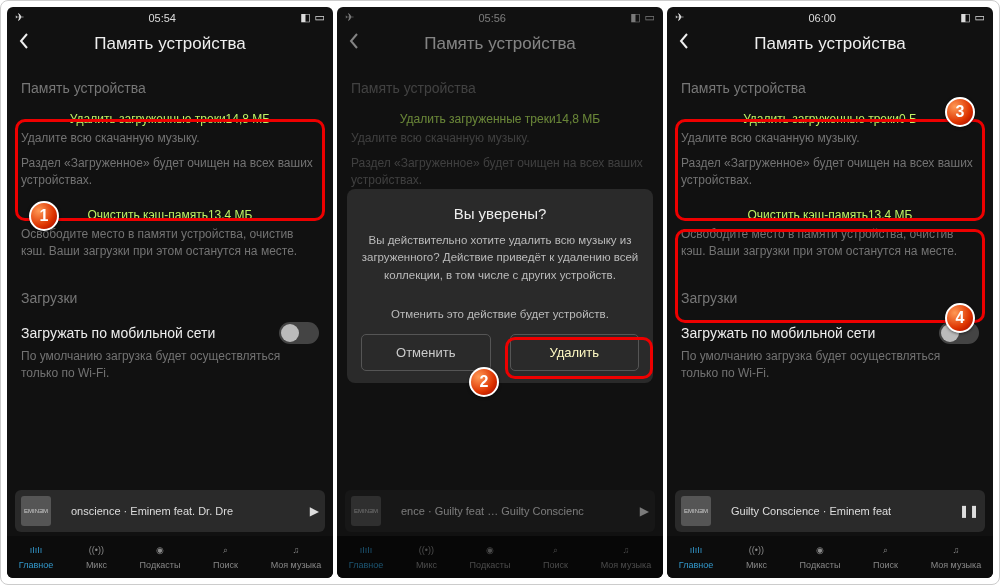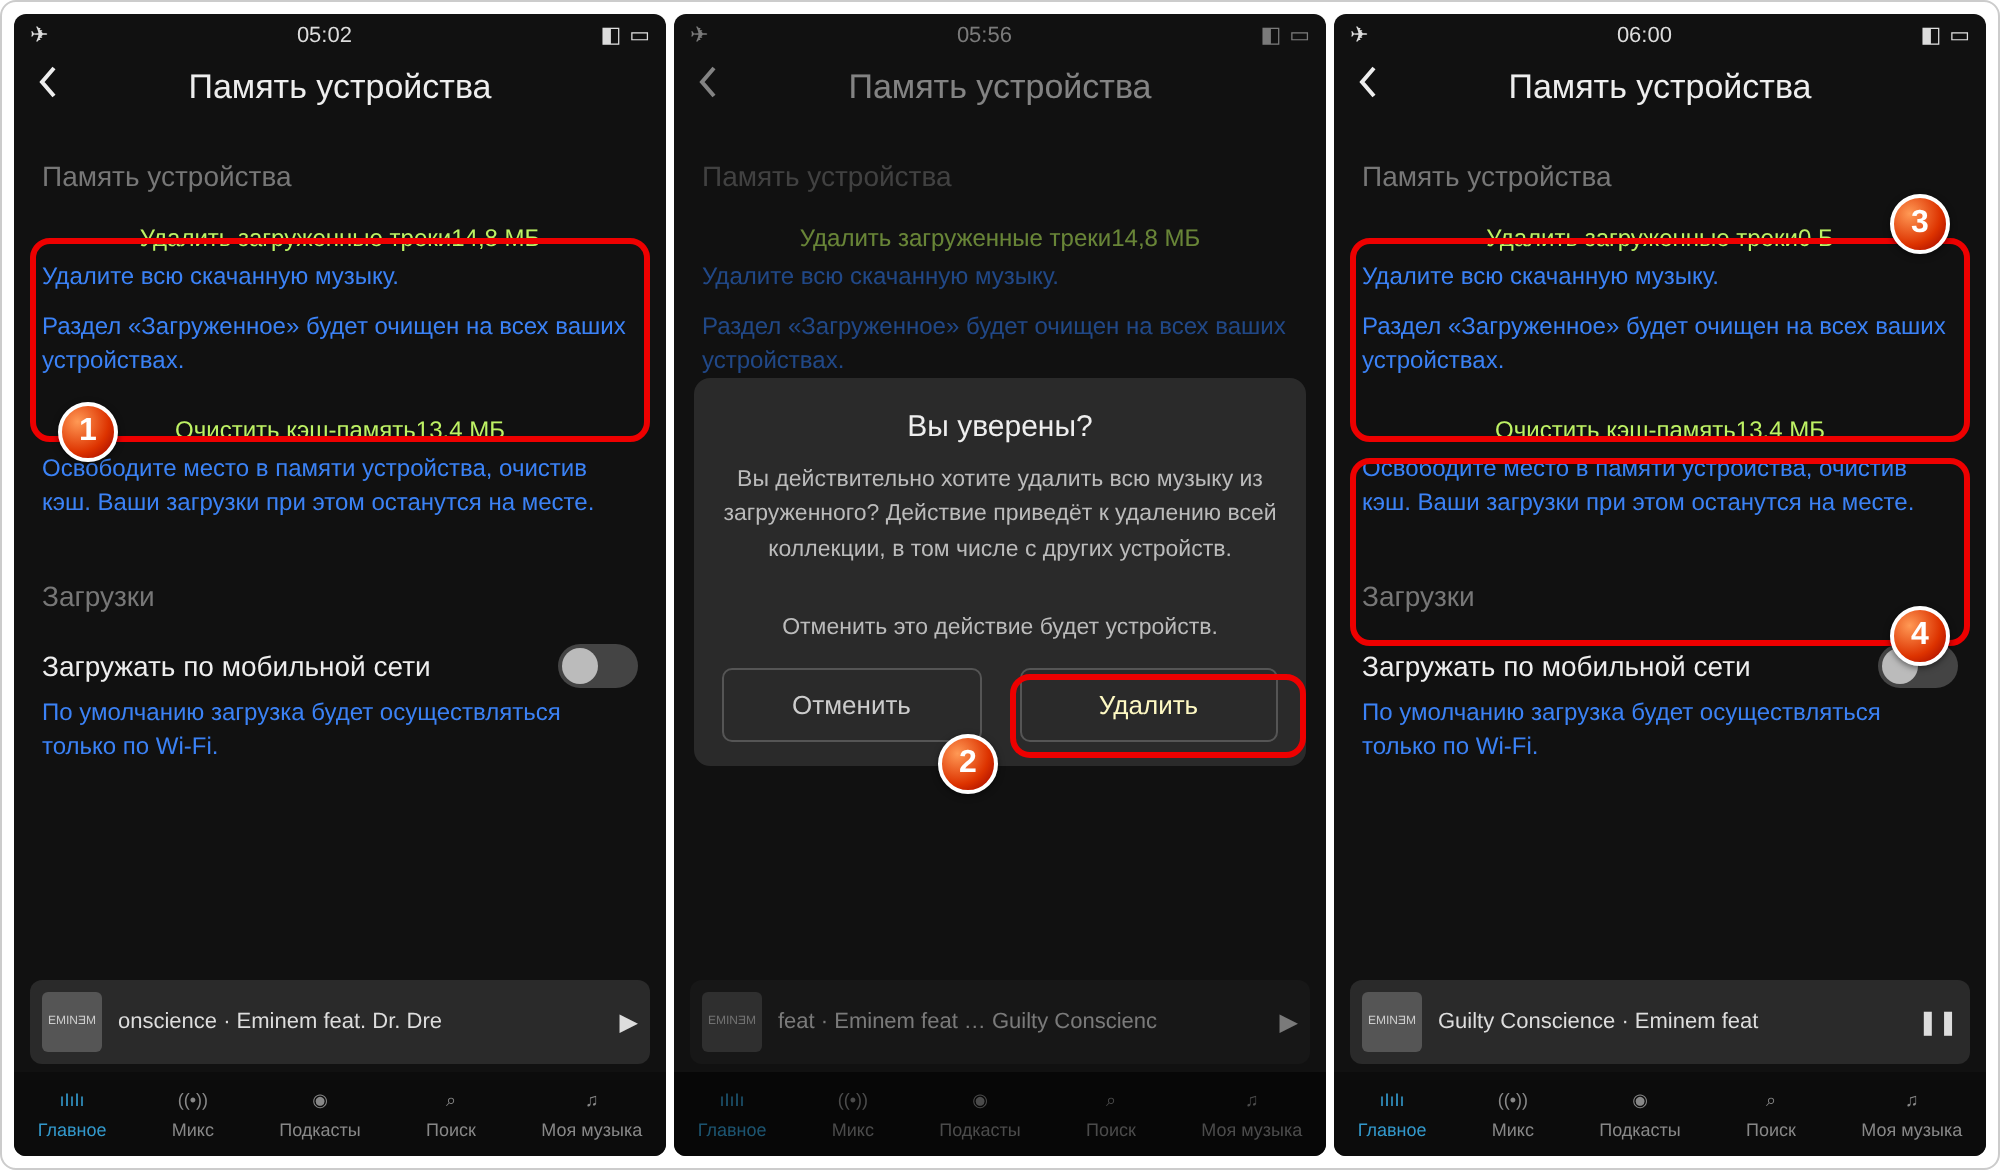--- a/index.html
+++ b/index.html
@@ -12,28 +12,28 @@
 .statusbar { display:flex; justify-content:space-between; align-items:center; padding:4px 8px 2px; color:#ddd; font-size:11px; }
 .sb-r { display:flex; gap:4px; align-items:center; }
 
 .header { display:flex; align-items:center; justify-content:center; padding:8px 10px; position:relative; color:#eee; font-size:17px; font-weight:500; }
 .back { position:absolute; left:10px; top:6px; }
 
 .content { flex:1; padding:0 14px; overflow:hidden; }
 .sect-title { color:#777; font-size:14px; margin:18px 0 8px; font-weight:500; }
 .item { padding:8px 0 12px; }
 .item-row { display:flex; justify-content:center; color:#bef264; font-size:12px; margin-bottom:4px; }
-.item-desc { color:#3b82f6; font-size:12px; line-height:1.4; }
+.item-desc { color:#737373; font-size:12px; line-height:1.4; }
 .tog-item { display:flex; justify-content:space-between; align-items:center; padding:8px 0 4px; color:#eee; font-size:14px; }
 .toggle { width:40px; height:22px; background:#444; border-radius:11px; position:relative; }
 .toggle::after { content:''; position:absolute; width:18px; height:18px; background:#bbb; border-radius:50%; top:2px; left:2px; }
 
 .player { margin:6px 8px 4px; background:#2a2a2a; border-radius:6px; display:flex; align-items:center; padding:6px; gap:8px; }
 .cover { width:30px; height:30px; background:#555; border-radius:3px; font-size:6px; color:#ccc; display:flex; align-items:center; justify-content:center; text-align:center; }
-.track { flex:1; color:#ddd; font-size:11px; white-space:nowrap; overflow:hidden; }
+.track { flex:1; color:#ddd; font-size:11px; white-space:nowrap; overflow:hidden;margin-left:12px; }
 .pbtn { color:#ddd; }
 
 .tabs { display:flex; justify-content:space-around; padding:6px 4px 8px; background:#0c0c0c;gap:17px; }
 .tab { display:flex; flex-direction:column; align-items:center; gap:2px; color:#888; font-size:9px; }
 .tab.active { color:#39c; }
 .tab .ti { height:16px; display:flex; align-items:center; }
 
 .hl { position:absolute; border:3px solid #e00; border-radius:10px; pointer-events:none; }
 .badge { position:absolute; width:30px; height:30px; border-radius:50%; background:radial-gradient(circle at 30% 30%,#f95,#d30 60%,#900); border:2px solid #fff; color:#fff; font-weight:bold; font-size:16px; display:flex; align-items:center; justify-content:center; box-shadow:0 1px 3px rgba(0,0,0,.5); pointer-events:none; }
 
@@ -48,21 +48,21 @@
 </style>
 </head>
 <body>
 
 <div class="wrap">
 <div class="panels">
 
 <div class="phone">
   <div class="statusbar">
     <span>✈</span>
-    <span>05:02</span>
+    <span>05:54</span>
     <span class="sb-r">
       <span>◧</span>
       <span>▭</span>
     </span>
   </div>
   <div class="header">
     <span class="back"><svg width="14" height="18" viewBox="0 0 14 18">
               <path d="M10 2 L4 9 L10 16" stroke="#eee" stroke-width="2" fill="none"></path>
             </svg></span>
     <span>Память устройства</span>
@@ -156,21 +156,21 @@
     </div>
     <div class="sect-title">Загрузки</div>
     <div class="tog-item">
       <span>Загружать по мобильной сети</span>
       <span class="toggle"></span>
     </div>
     <div class="item-desc">По умолчанию загрузка будет осуществляться только по Wi-Fi.</div>
   </div>
   <div class="player">
     <div class="cover">EMINƎM</div>
-    <div class="track">feat · Eminem feat … Guilty Conscienc</div>
+    <div class="track">ence · Guilty feat … Guilty Conscienc</div>
     <span class="pbtn">▶</span>
   </div>
   <div class="tabs">
     <div class="tab active">
             <span class="ti">ıIıIı</span>
             <span>Главное</span>
           </div>
     <div class="tab">
             <span class="ti">((•))</span>
             <span>Микс</span>

